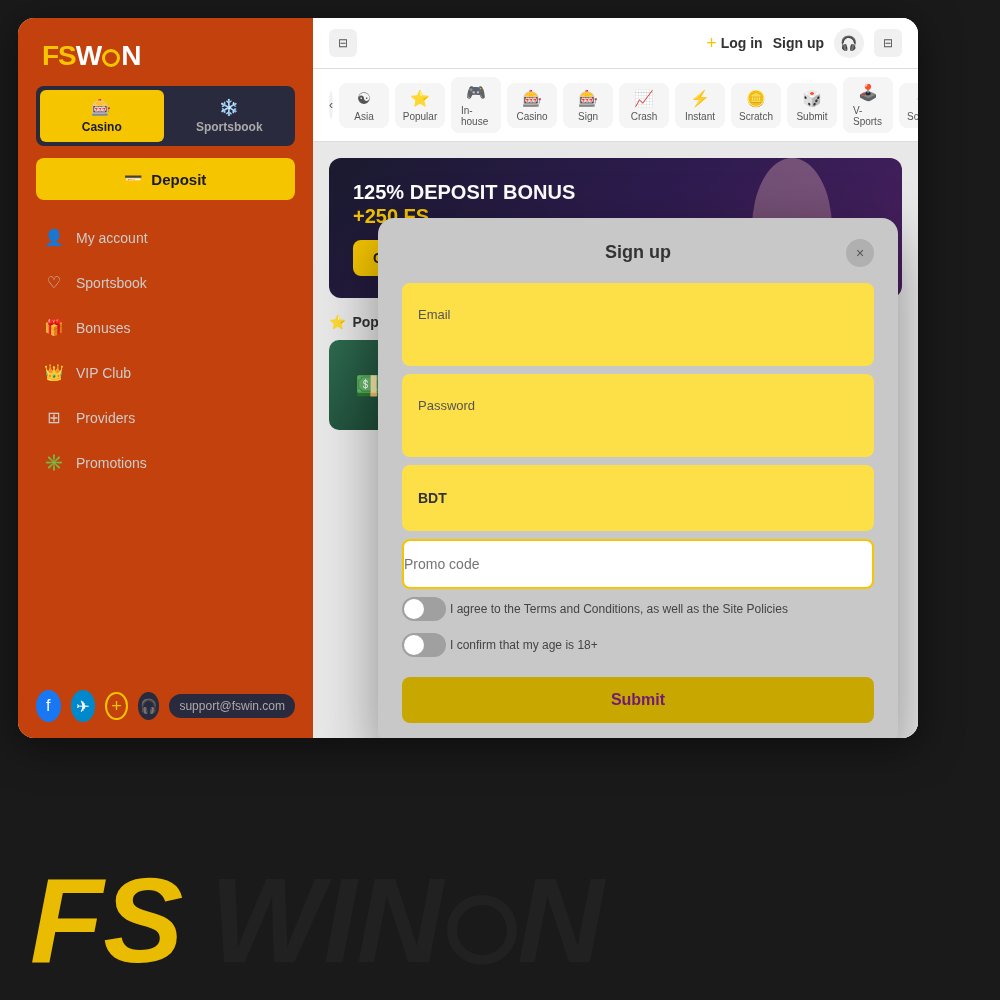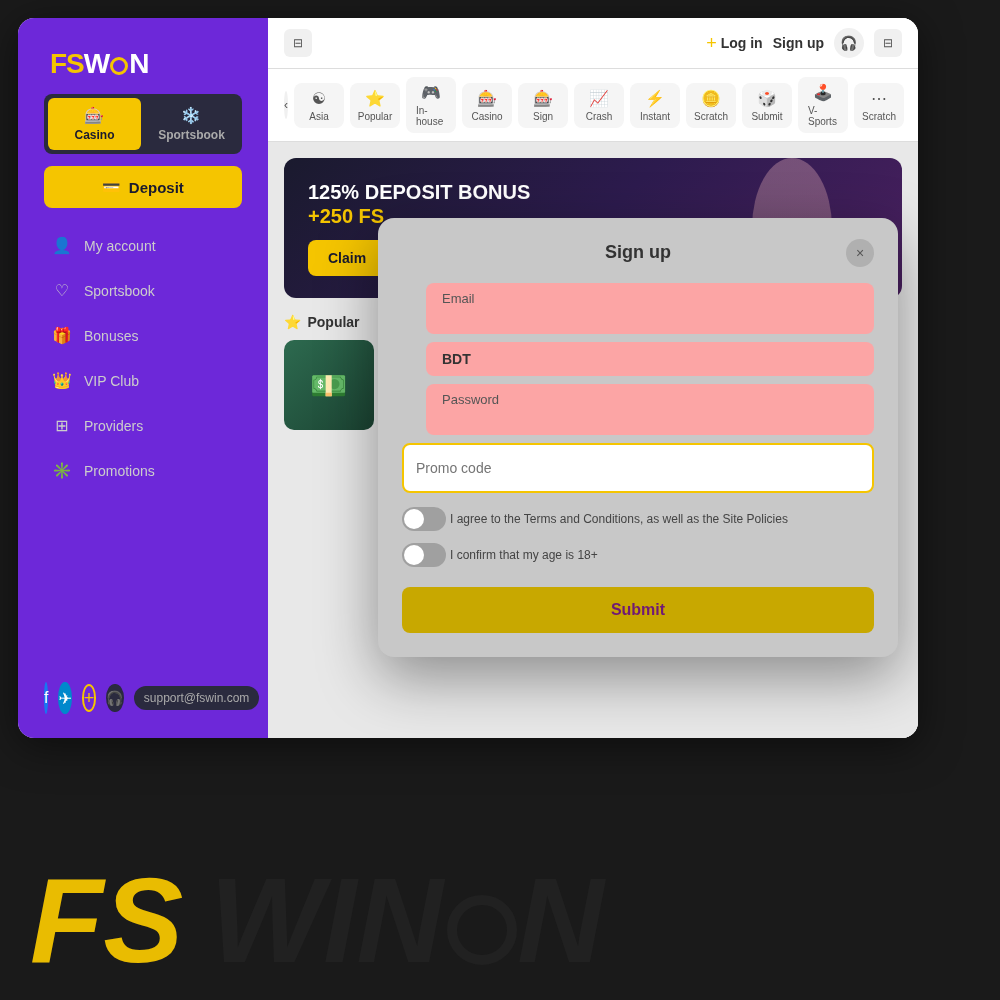--- a/index.html
+++ b/index.html
@@ -21,26 +21,26 @@
       height: 720px;
       background: #f0f0f0;
       border-radius: 16px;
       overflow: hidden;
       box-shadow: 0 8px 40px rgba(0,0,0,0.5);
       display: flex;
     }
 
     
     .sidebar {
-      width: 250px;
-      background: #6d28d9;
+      width: 295px;
+      background: #c2410c;
       flex-shrink: 0;
       display: flex;
       flex-direction: column;
-      padding: 12px;
+      padding: 4px;
     }
 
     .sidebar-logo {
       padding: 18px 20px 14px;
       display: flex;
       align-items: center;
     }
 
     .logo-text {
       font-size: 28px;
@@ -415,25 +415,24 @@
       border-radius: 50%;
       cursor: pointer;
       display: flex;
       align-items: center;
       justify-content: center;
       font-size: 14px;
       color: #555;
     }
 
     .form-field {
-      background: #fca5a5;
+      background: #fde047;
       border-radius: 8px;
-      padding: 8px 16px;
+      padding: 24px 16px;
       margin-bottom: 8px;
-      margin-left: 24px;
     }
 
     .form-field label {
       display: block;
       font-size: 13px;
       color: #555;
       margin-bottom: 2px;
     }
 
     .form-field input {
@@ -442,22 +441,22 @@
       border: none;
       outline: none;
       font-size: 14px;
       color: #333;
     }
 
     .promo-field {
       background: #fff;
       border: 2px solid #f5c500;
       border-radius: 8px;
-      padding: 14px 12px;
-      margin-bottom: 14px;
+      padding: 14px 0;
+      margin-bottom: 8px;
     }
 
     .promo-field input {
       width: 100%;
       background: transparent;
       border: none;
       outline: none;
       font-size: 14px;
       color: #333;
     }
@@ -703,26 +702,26 @@
           <span>×</span>
         </button>
       </div>
 
       <div class="form-field">
         <label>Email</label>
         <input type="email" style="">
       </div>
 
       <div class="form-field">
-        <span style="font-size:14px;color:#333;font-weight:600;">BDT</span>
-      </div>
-
-      <div class="form-field">
         <label>Password</label>
         <input type="password" style="">
+      </div>
+
+      <div class="form-field">
+        <span style="font-size:14px;color:#333;font-weight:600;">BDT</span>
       </div>
 
       <div class="promo-field">
         <input type="text" placeholder="Promo code" style="">
       </div>
 
       <div class="toggle-row">
         <div class="toggle"></div>
         <span class="toggle-label">
           <span>I agree to the Terms and Conditions, as well as the Site Policies</span>

